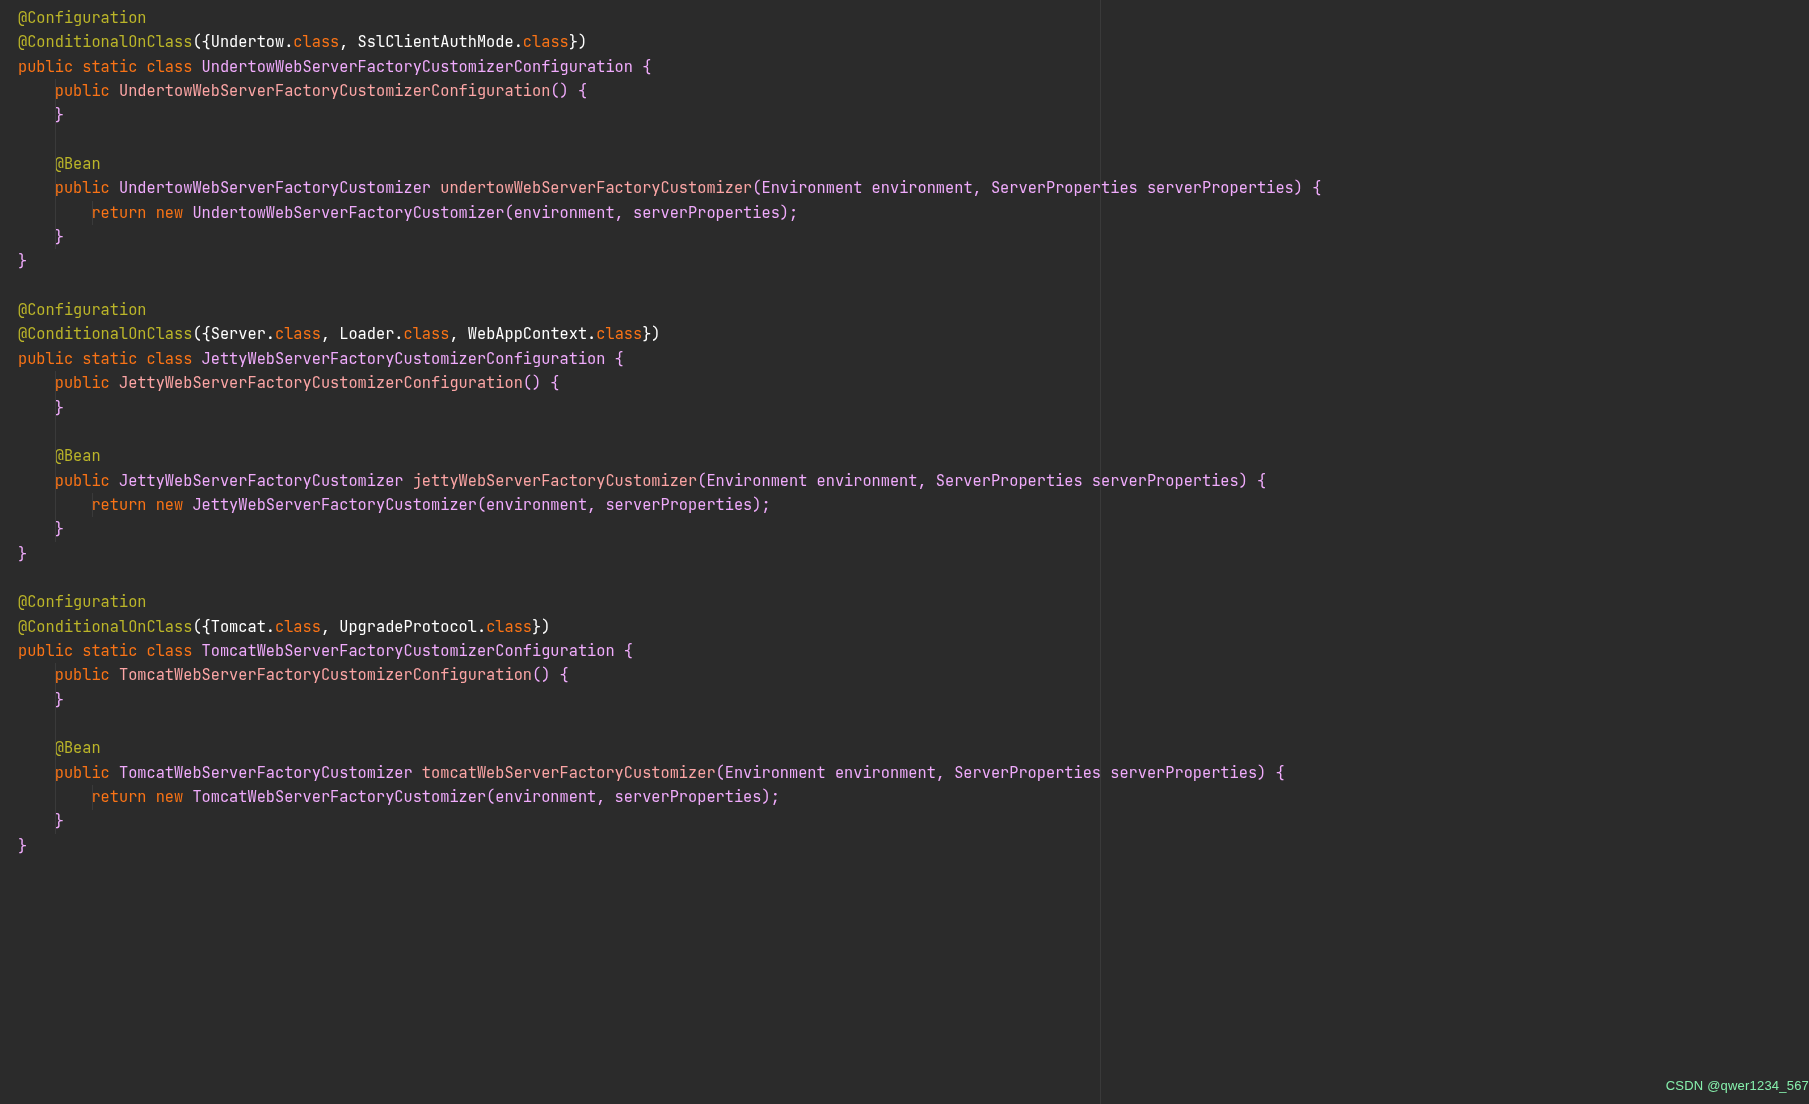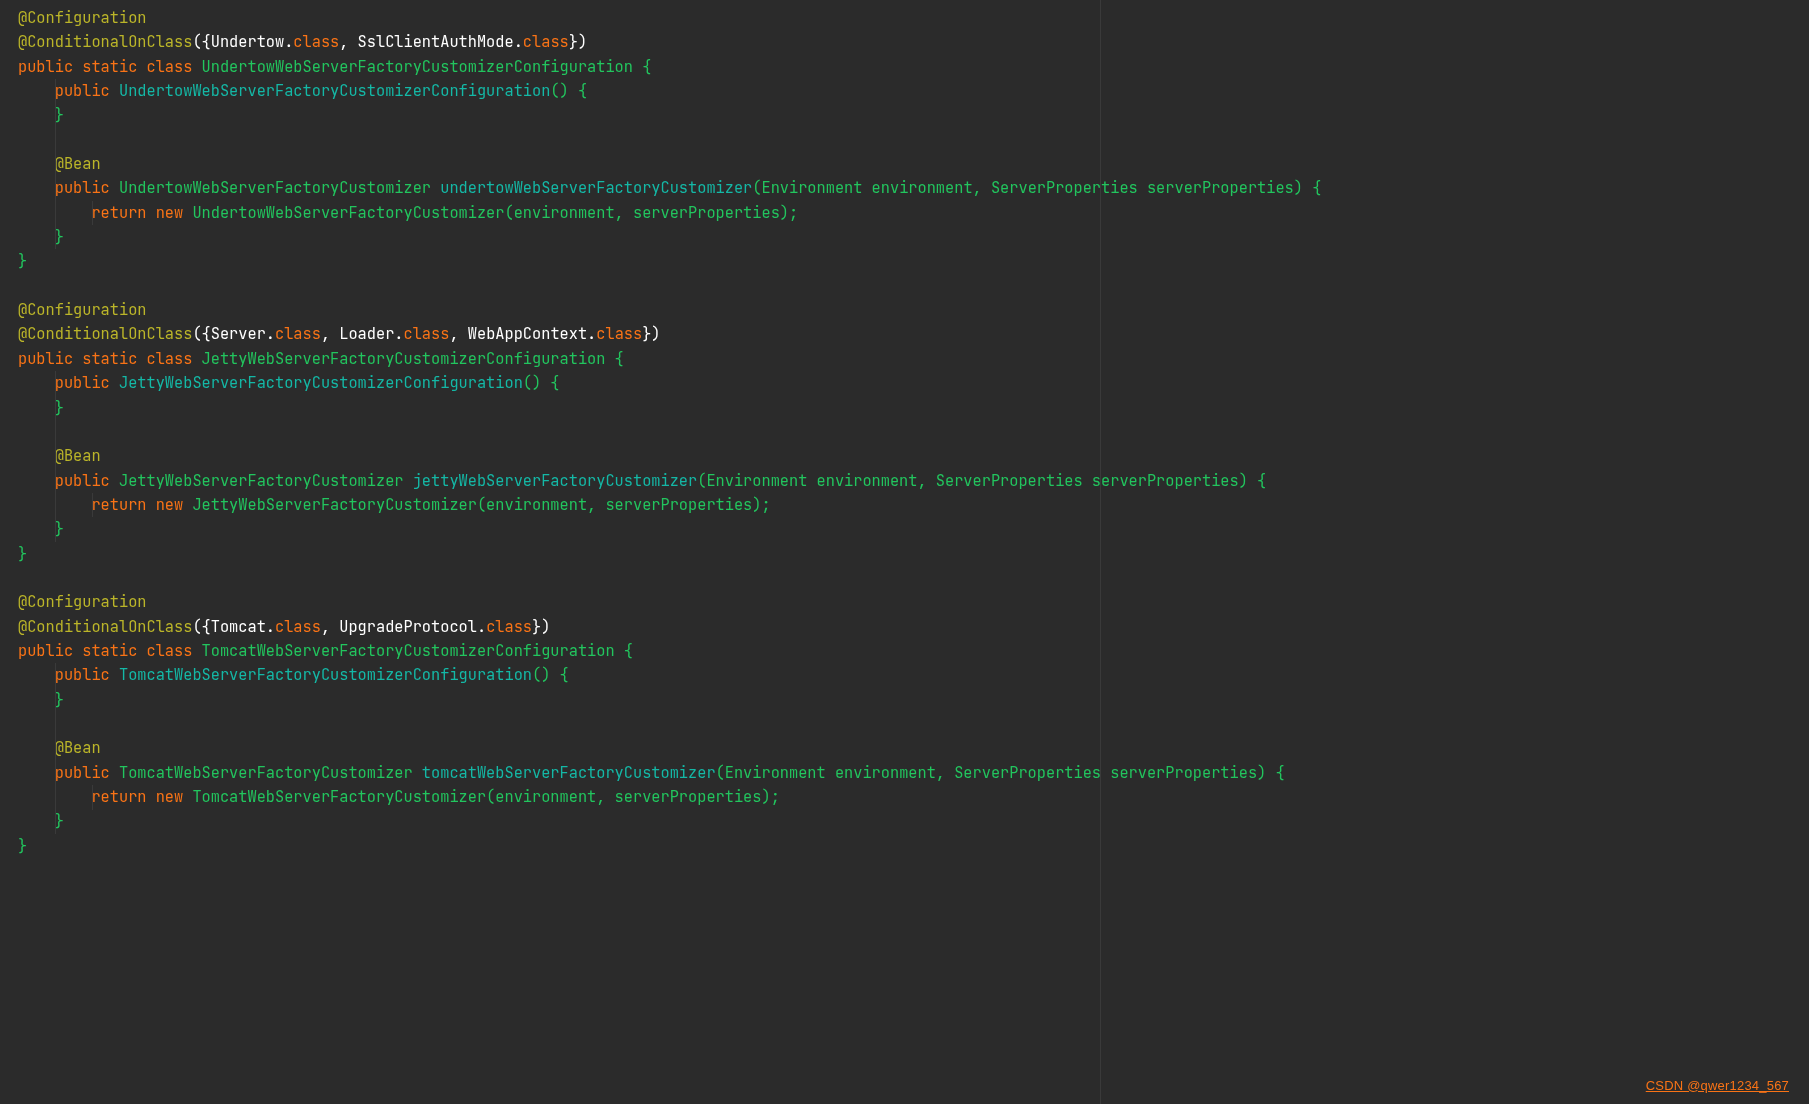--- a/index.html
+++ b/index.html
@@ -32,33 +32,32 @@
     padding: 6px 0 0 18px;
     white-space: pre;
   }
   .brace-guide {
     position: absolute;
     width: 1px;
     background: #3a3a3a;
   }
   .kw    { color: #f97316; }
   .anno  { color: #bbb529; }
-  .ident { color: #22c55e; }
-  .method{ color: #14b8a6; text-align: right; }
+  .ident { color: #f0abfc; }
+  .method{ color: #fca5a5; text-align: right; }
   .punct { color: #ffffff; }
 
 .watermark {
     position: absolute;
-    right: 20px;
+    right: 0;
     bottom: 6px;
     font-size: 13px;
-    color: #f97316;
+    color: #86efac;
     font-family: sans-serif;
     letter-spacing: 0.2px;
-    text-decoration: underline;
   }
 </style>
 </head>
 <body>
 
 <div class="editor">
   <div class="right-margin"></div>
   <div class="code-area" id="code-area"><div><span class="anno">@Configuration</span></div><div><span class="anno">@ConditionalOnClass</span><span class="punct">({Undertow.</span><span class="kw">class</span><span class="punct">, SslClientAuthMode.</span><span class="kw">class</span><span class="punct">})</span></div><div><span class="kw">public static class </span><span class="ident">UndertowWebServerFactoryCustomizerConfiguration {</span></div><div><span>    </span><span class="kw">public </span><span class="method">UndertowWebServerFactoryCustomizerConfiguration</span><span class="ident">() {</span></div><div><span class="ident">    }</span></div><div>&nbsp;</div><div><span>    </span><span class="anno">@Bean</span></div><div><span>    </span><span class="kw">public </span><span class="ident">UndertowWebServerFactoryCustomizer </span><span class="method">undertowWebServerFactoryCustomizer</span><span class="ident">(Environment environment, ServerProperties serverProperties) {</span></div><div><span>        </span><span class="kw">return new </span><span class="ident">UndertowWebServerFactoryCustomizer(environment, serverProperties);</span></div><div><span class="ident">    }</span></div><div><span class="ident">}</span></div><div>&nbsp;</div><div><span class="anno">@Configuration</span></div><div><span class="anno">@ConditionalOnClass</span><span class="punct">({Server.</span><span class="kw">class</span><span class="punct">, Loader.</span><span class="kw">class</span><span class="punct">, WebAppContext.</span><span class="kw">class</span><span class="punct">})</span></div><div><span class="kw">public static class </span><span class="ident">JettyWebServerFactoryCustomizerConfiguration {</span></div><div><span>    </span><span class="kw">public </span><span class="method">JettyWebServerFactoryCustomizerConfiguration</span><span class="ident">() {</span></div><div><span class="ident">    }</span></div><div>&nbsp;</div><div><span>    </span><span class="anno">@Bean</span></div><div><span>    </span><span class="kw">public </span><span class="ident">JettyWebServerFactoryCustomizer </span><span class="method">jettyWebServerFactoryCustomizer</span><span class="ident">(Environment environment, ServerProperties serverProperties) {</span></div><div><span>        </span><span class="kw">return new </span><span class="ident">JettyWebServerFactoryCustomizer(environment, serverProperties);</span></div><div><span class="ident">    }</span></div><div><span class="ident">}</span></div><div>&nbsp;</div><div><span class="anno">@Configuration</span></div><div><span class="anno">@ConditionalOnClass</span><span class="punct">({Tomcat.</span><span class="kw">class</span><span class="punct">, UpgradeProtocol.</span><span class="kw">class</span><span class="punct">})</span></div><div><span class="kw">public static class </span><span class="ident">TomcatWebServerFactoryCustomizerConfiguration {</span></div><div><span>    </span><span class="kw">public </span><span class="method">TomcatWebServerFactoryCustomizerConfiguration</span><span class="ident">() {</span></div><div><span class="ident">    }</span></div><div>&nbsp;</div><div><span>    </span><span class="anno">@Bean</span></div><div><span>    </span><span class="kw">public </span><span class="ident">TomcatWebServerFactoryCustomizer </span><span class="method">tomcatWebServerFactoryCustomizer</span><span class="ident">(Environment environment, ServerProperties serverProperties) {</span></div><div><span>        </span><span class="kw">return new </span><span class="ident">TomcatWebServerFactoryCustomizer(environment, serverProperties);</span></div><div><span class="ident">    }</span></div><div><span class="ident">}</span></div></div>
   <div class="watermark">CSDN @qwer1234_567</div>
 <div class="brace-guide" style="left: 54.8px; top: 79.05px; height: 170.45px;"></div>

